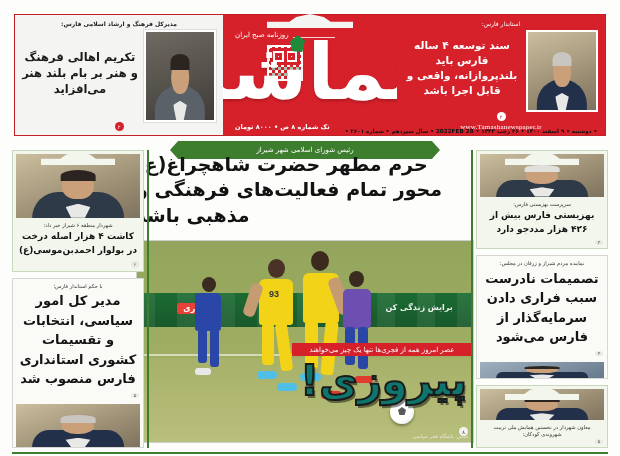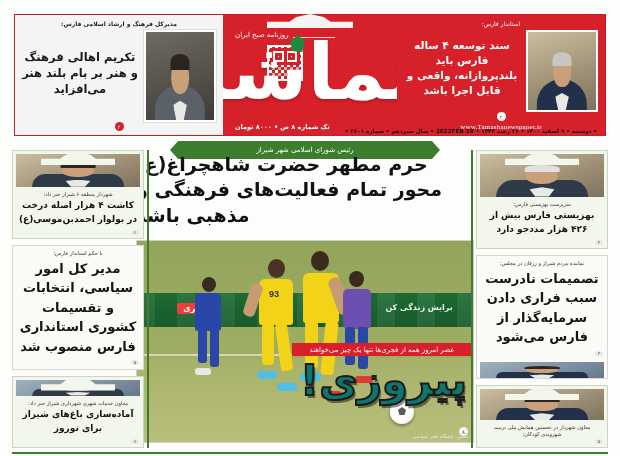--- a/index.html
+++ b/index.html
@@ -660,31 +660,16 @@
         <div class="portrait">
           <div class="pt-bg office"></div>
           <div class="pt-shoulder navy"></div>
           <div class="pt-head"></div>
           <div class="pt-hair grey"></div>
           <div class="pt-shirt"></div>
         </div>
       </div>
     </div>
 
-    <div class="card tint-green">
-      <div class="card-photo short">
-        <div class="portrait">
-          <div class="pt-bg blue"></div>
-          <div class="pt-shoulder"></div>
-          <div class="pt-head"></div>
-          <div class="pt-hair"></div>
-          <div class="pt-shirt"></div>
-        </div>
-        <div class="arch-mask"></div>
-      </div>
-      <div class="card-kicker">معاون خدمات شهری شهرداری شیراز خبر داد:</div>
-      <div class="card-title">آماده‌سازی باغ‌های شیراز برای نوروز</div>
-      <div class="card-dot">۷</div>
-    </div>
   </div>
 
   <div class="bottom-rule"></div>
 </div>
 
 </body></html>

